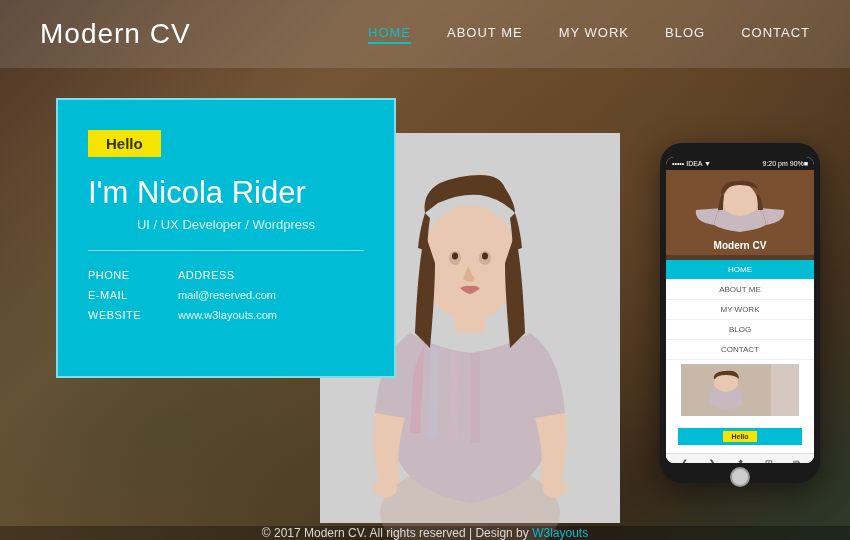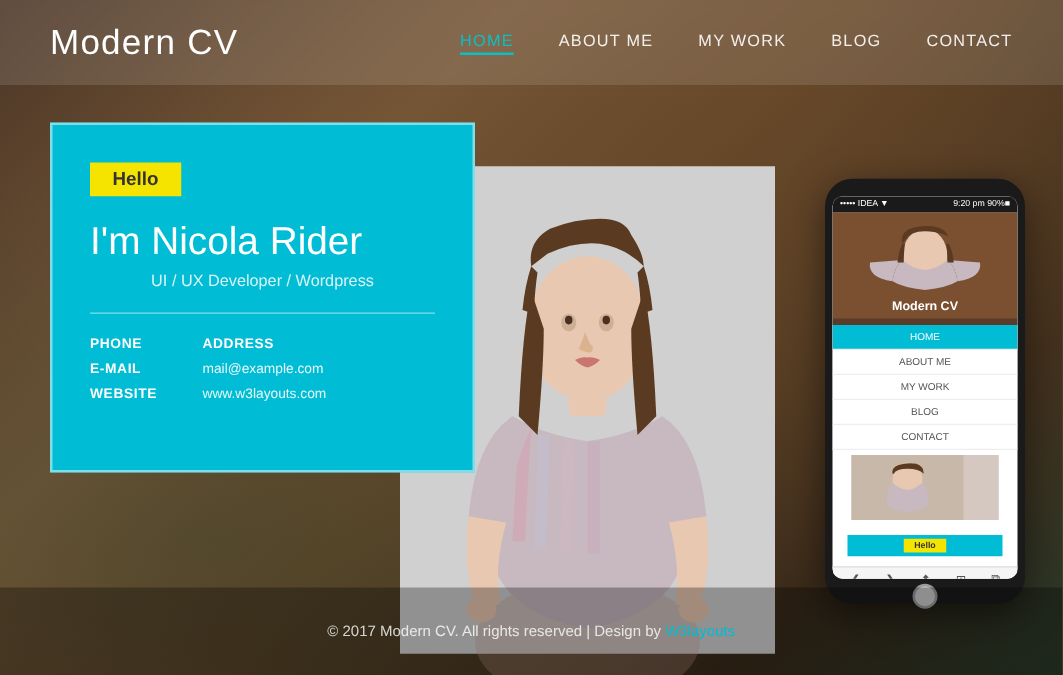--- a/index.html
+++ b/index.html
@@ -63,21 +63,21 @@
       border-bottom: 2px solid #00c8d0;
       padding-bottom: 2px;
     }
 
     
     .main {
       position: relative;
       z-index: 5;
       display: flex;
       align-items: flex-start;
-      padding: 20px 40px;
+      padding: 20px 56px;
       height: calc(540px - 65px - 40px);
     }
 
     
     .card {
       background: #00bcd4;
       border: 2px solid rgba(255,255,255,0.5);
       width: 340px;
       min-height: 280px;
       padding: 30px 30px 30px 30px;
@@ -113,21 +113,21 @@
       margin-bottom: 18px;
     }
     .contact-info {
       display: grid;
       grid-template-columns: 80px 1fr;
       gap: 8px 10px;
       font-size: 12px;
     }
     .info-label {
       color: #fff;
-      font-weight: 700;
+      font-weight: 400;
       font-size: 11px;
       letter-spacing: 0.5px;
     }
     .info-value {
       color: rgba(255,255,255,0.9);
       font-size: 11px;
     }
 
     
     .photo-area {
@@ -234,21 +234,21 @@
       border: 2px solid #999;
     }
 
     
     .footer {
       position: absolute;
       bottom: 0;
       left: 0;
       right: 0;
       text-align: center;
-      padding: 28px;
+      padding: 0;
       background: rgba(0,0,0,0.3);
       color: rgba(255,255,255,0.8);
       font-size: 12px;
       z-index: 20;
     }
     .footer-link {
       color: #00bcd4;
       cursor: pointer;
     }
 
@@ -283,21 +283,21 @@
 
   <div class="card">
     <span class="hello-badge">Hello</span>
     <h1 class="name">I'm Nicola Rider</h1>
     <p class="tagline">UI / UX Developer / Wordpress</p>
     <hr class="divider">
     <div class="contact-info">
       <span class="info-label">PHONE</span>
       <span class="info-label">ADDRESS</span>
       <span class="info-label">E-MAIL</span>
-      <span class="info-value">mail@example.com</span>
+      <span class="info-value">mail@reserved.com</span>
       <span class="info-label">WEBSITE</span>
       <span class="info-value">www.w3layouts.com</span>
     </div>
   </div>
 
   <div class="photo-area">
     <div class="photo-bg"></div>
 
     <div class="person-svg-container">
       <svg viewBox="0 0 280 410" width="280" height="410" xmlns="http://www.w3.org/2000/svg">

